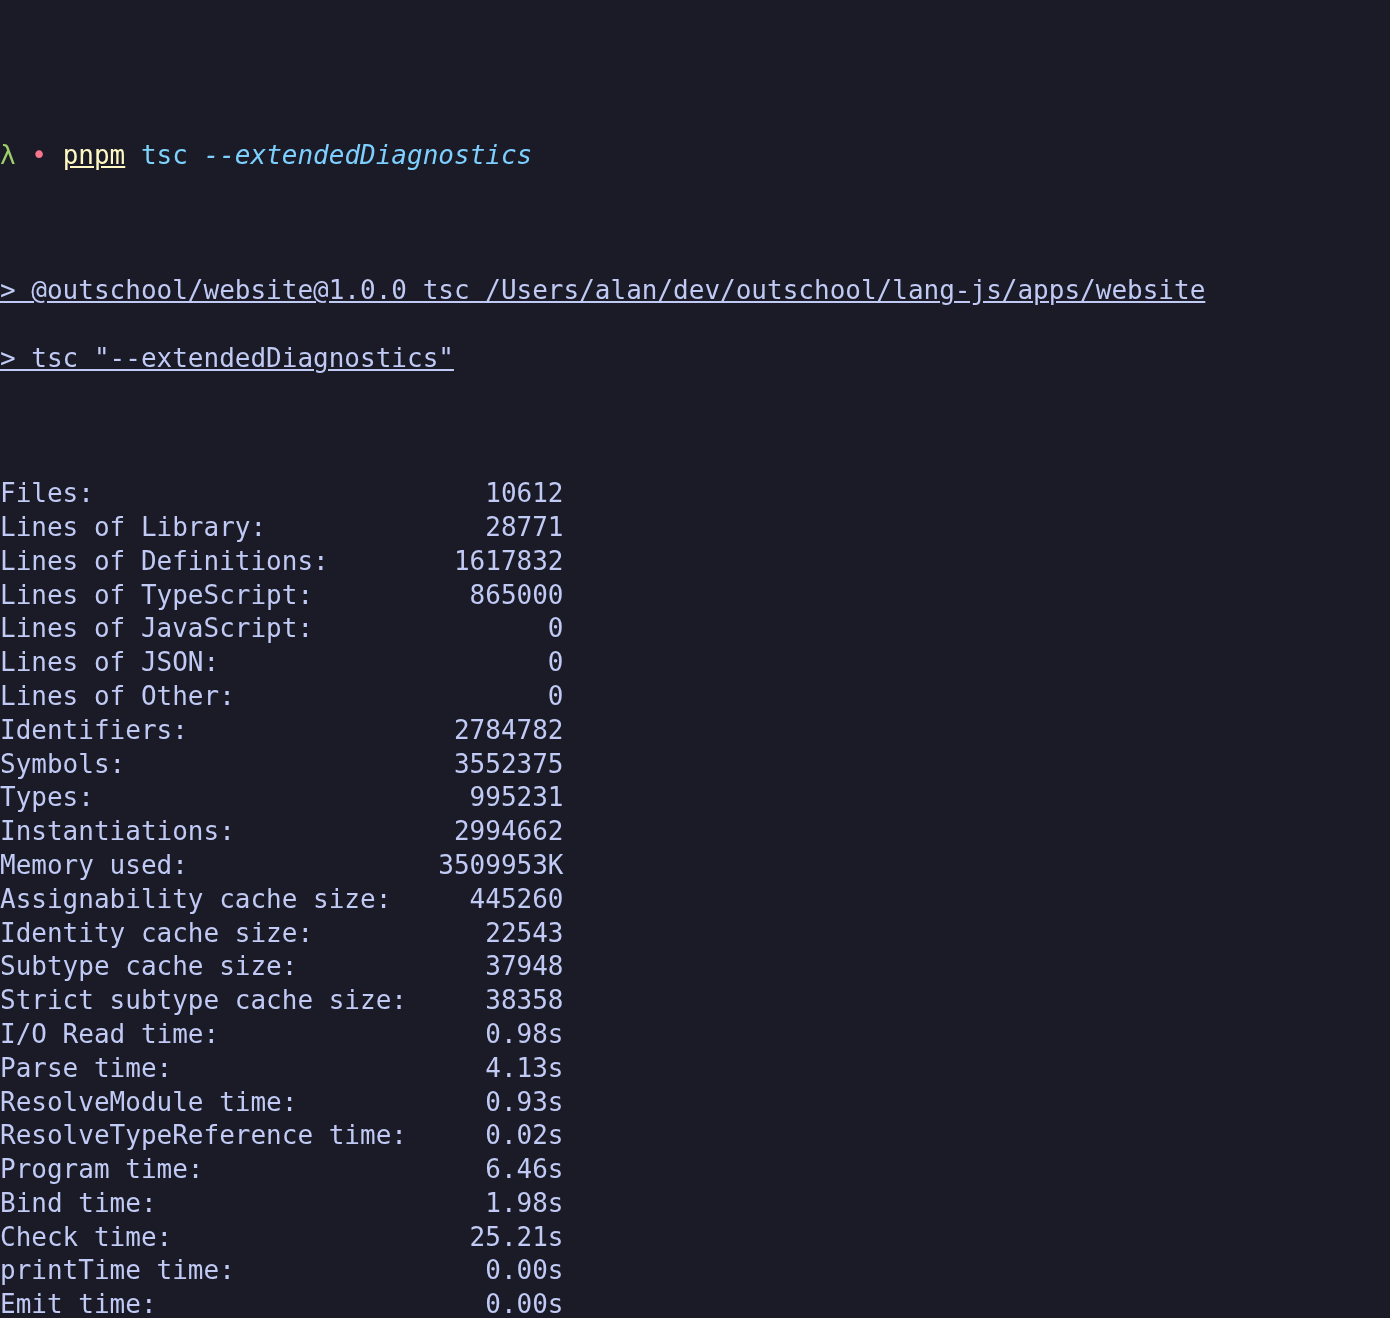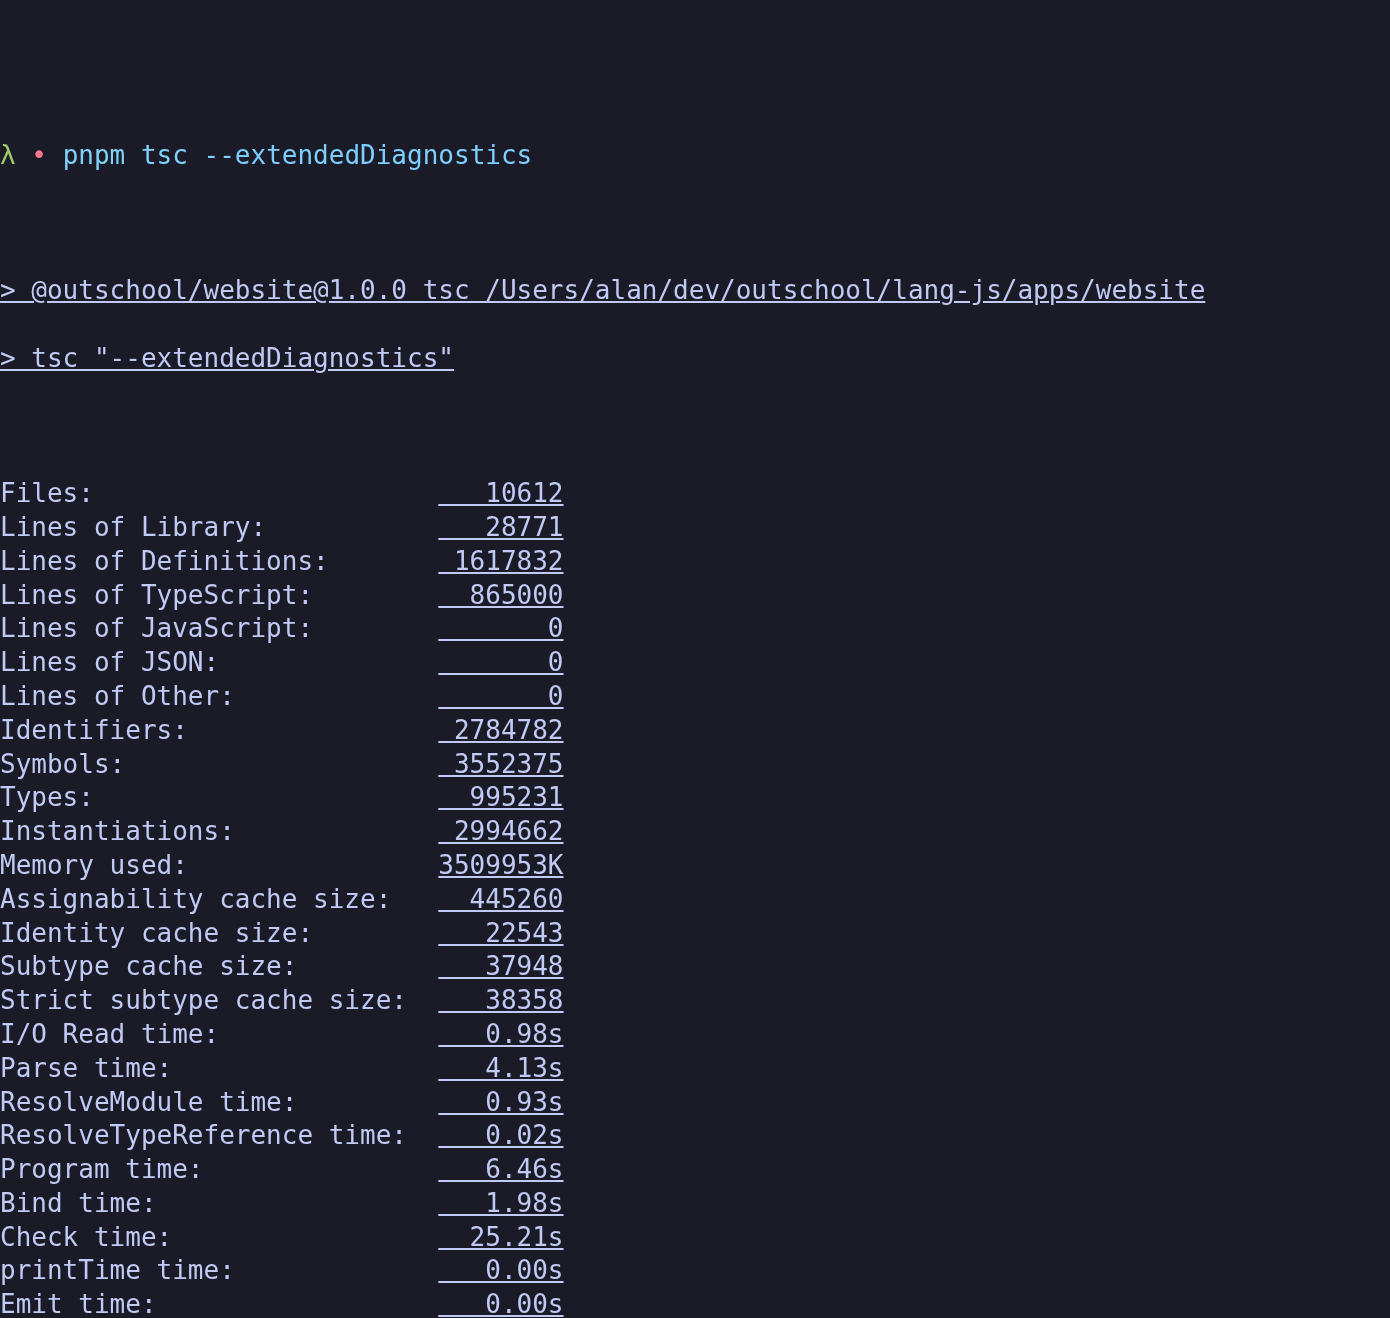--- a/index.html
+++ b/index.html
@@ -23,41 +23,42 @@
       align-items: baseline;
       gap: 0;
     }
     .lambda {
       color: #9ece6a;
     }
     .bullet {
       color: #f7768e;
     }
     .cmd-pnpm {
-      color: #7dd3fc;
+      color: #fef9c3;
+      text-decoration: underline;
     }
     .cmd-tsc {
       color: #7dd3fc;
     }
     .cmd-flag {
       color: #7dcfff;
+      font-style: italic;
     }
     .output-line {
       color: #c0caf5;
       text-decoration: underline;
     }
     .diag-line {
       display: flex;
     }
     .diag-label {
       white-space: pre;
     }
     .diag-value {
       white-space: pre;
-      text-decoration: underline;
     }
     .blank-line {
       height: 1.3em;
     }
   </style>
 </head>
 <body>
 
 
 

